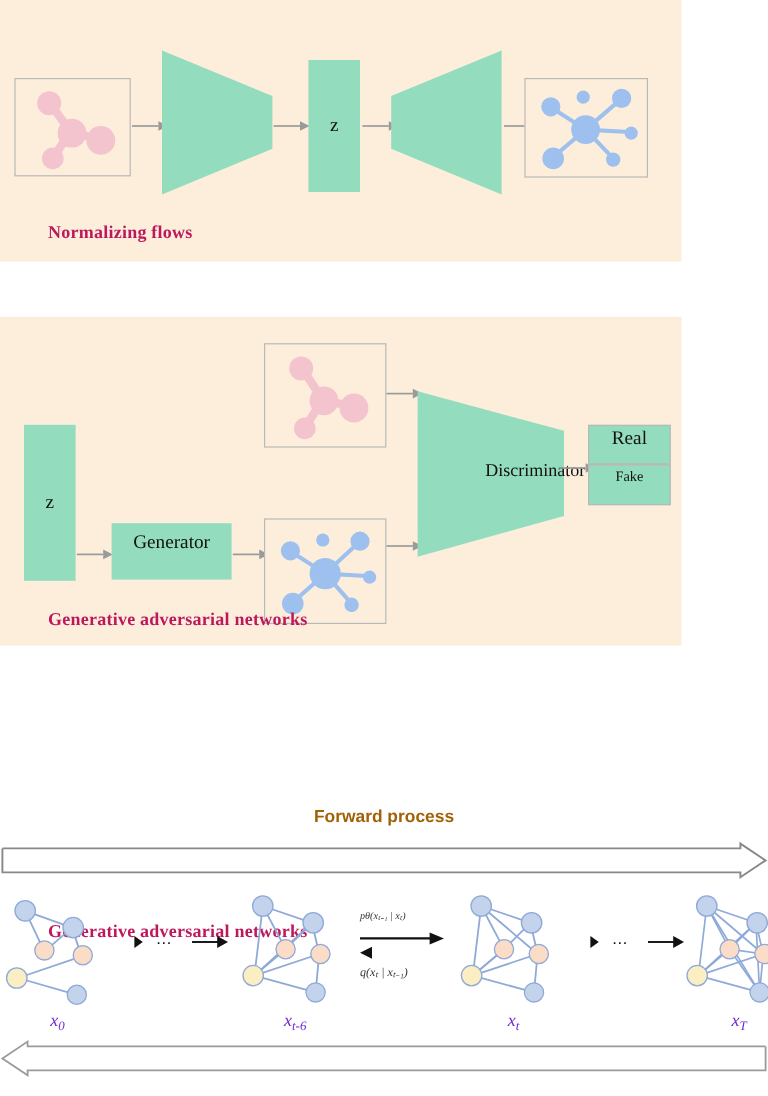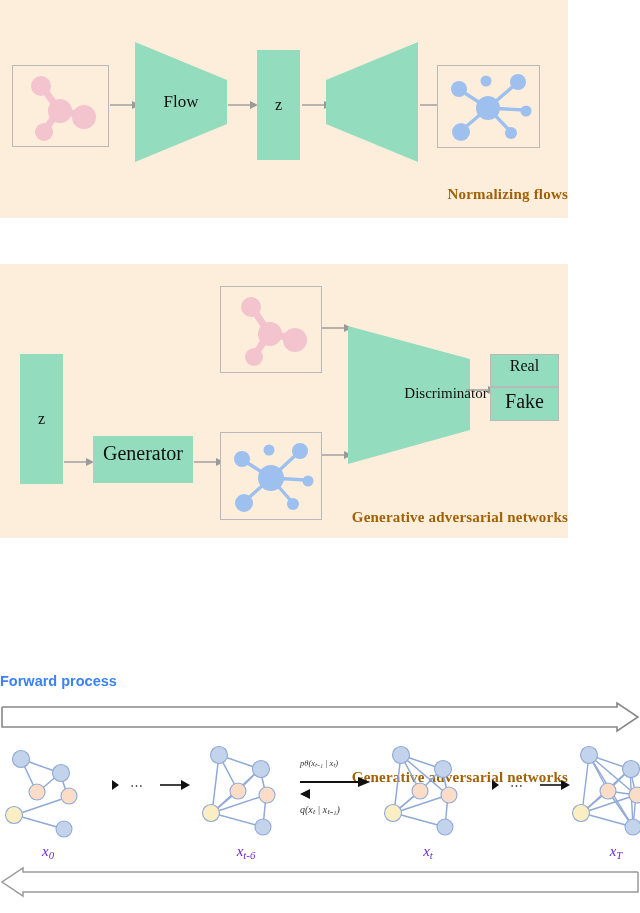--- a/index.html
+++ b/index.html
@@ -1,32 +1,32 @@
 <!DOCTYPE html>
 <html><head>
 <meta charset="utf-8">
 <style>
   html,body{margin:0;padding:0;background:#ffffff;}
   body{width:640px;height:913px;position:relative;overflow:hidden;
        font-family:"Liberation Serif",serif;}
   .panel{position:absolute;left:0;background:#fdeedc;}
   #panel-flows{top:0;width:568px;height:218px;}
   #panel-gan{top:264px;width:568px;height:274px;}
-  .caption{position:absolute;width:100%;text-align:right;
+  .caption{position:absolute;width:100%;text-align:left;
            font-family:"Liberation Serif",serif;font-weight:bold;
-           font-size:15px;color:#a16207;letter-spacing:.2px;}
+           font-size:15px;color:#be185d;letter-spacing:.2px;margin-left:40px;}
   .teal{position:absolute;background:#93dcbd;}
   .imgbox{position:absolute;background:#fdeedc;border:1.5px solid #b9b9b9;}
   .lbl{position:absolute;display:flex;align-items:center;justify-content:center;
        font-family:"Liberation Serif",serif;color:#101010;}
   svg{position:absolute;left:0;top:0;overflow:visible;}
   .boxlabel{position:absolute;width:100%;text-align:center;
             font-family:"Liberation Serif",serif;color:#111;}
   .ffwd{position:absolute;font-family:"Liberation Sans",sans-serif;
-        font-weight:bold;font-size:14.5px;color:#3b82f6;width:100%;}
+        font-weight:bold;font-size:14.5px;color:#a16207;text-align:center;width:100%;}
   .mathlbl{position:absolute;font-family:"Liberation Serif",serif;
            font-style:italic;color:#333;}
   .xlbl{position:absolute;font-family:"Liberation Serif",serif;
         font-style:italic;font-size:15px;color:#6d28d9;text-align:center;}
   .sub{font-size:.72em;vertical-align:-.28em;}
 </style>
 </head>
 <body>
 
 <div class="panel" id="panel-flows">
@@ -48,21 +48,20 @@
   </div>
 
   <svg width="30" height="12" style="left:110px;top:99px;">
     <line x1="0" y1="6" x2="22" y2="6" stroke="#9a9a9a" stroke-width="1.4"></line>
     <polygon points="22,2 30,6 22,10" fill="#9a9a9a"></polygon>
   </svg>
 
   <svg width="92" height="120" style="left:135px;top:42px;">
     <polygon points="0,0 92,38 92,82 0,120" fill="#93dcbd"></polygon>
   </svg>
-  <div class="lbl" style="left:135px;top:88px;width:92px;height:28px;font-size:17px;">Flow</div>
 
   <svg width="30" height="12" style="left:228px;top:99px;">
     <line x1="0" y1="6" x2="22" y2="6" stroke="#9a9a9a" stroke-width="1.4"></line>
     <polygon points="22,2 30,6 22,10" fill="#9a9a9a"></polygon>
   </svg>
 
   <div class="teal" style="left:257px;top:50px;width:43px;height:110px;"></div>
   <div class="lbl" style="left:257px;top:92px;width:43px;height:26px;font-size:16px;">z</div>
 
   <svg width="30" height="12" style="left:302px;top:99px;">
@@ -107,21 +106,21 @@
 
   <div class="teal" style="left:20px;top:90px;width:43px;height:130px;"></div>
   <div class="lbl" style="left:20px;top:142px;width:43px;height:26px;font-size:16px;">z</div>
 
   <svg width="30" height="12" style="left:64px;top:192px;">
     <line x1="0" y1="6" x2="22" y2="6" stroke="#9a9a9a" stroke-width="1.4"></line>
     <polygon points="22,2 30,6 22,10" fill="#9a9a9a"></polygon>
   </svg>
 
   <div class="teal" style="left:93px;top:172px;width:100px;height:47px;"></div>
-  <div class="lbl" style="left:93px;top:172px;width:100px;height:34px;font-size:20px;">Generator</div>
+  <div class="lbl" style="left:93px;top:172px;width:100px;height:34px;font-size:16px;">Generator</div>
 
   <svg width="30" height="12" style="left:194px;top:192px;">
     <line x1="0" y1="6" x2="22" y2="6" stroke="#9a9a9a" stroke-width="1.4"></line>
     <polygon points="22,2 30,6 22,10" fill="#9a9a9a"></polygon>
   </svg>
 
   <div class="imgbox" style="left:220px;top:22px;width:100px;height:85px;">
     <svg width="100" height="85">
       <g stroke="#f3c3ce" stroke-width="7">
         <line x1="32" y1="22" x2="48" y2="46"></line>
@@ -174,21 +173,21 @@
 
   <svg width="30" height="12" style="left:466px;top:120px;">
     <line x1="0" y1="6" x2="22" y2="6" stroke="#9a9a9a" stroke-width="1.4"></line>
     <polygon points="22,2 30,6 22,10" fill="#9a9a9a"></polygon>
   </svg>
 
   <div style="position:absolute;left:490px;top:90px;width:67px;height:65px;
               background:#93dcbd;border:1.5px solid #b9b9b9;">
     <div class="boxlabel" style="top:2px;font-size:16px;">Real</div>
     <div style="position:absolute;left:0;top:31px;width:100%;height:1.5px;background:#b9b9b9;"></div>
-    <div class="boxlabel" style="top:35px;font-size:20px;">Fake</div>
+    <div class="boxlabel" style="top:35px;font-size:12px;">Fake</div>
   </div>
 
   <div class="caption" style="top:505px;left:0;">Generative adversarial networks</div>
 </div>
 <div class="caption" style="top:509px;width:568px;">Generative adversarial networks</div>
 
 <div style="position:absolute;left:0;top:655px;width:640px;height:258px;">
 
   <div class="ffwd" style="top:18px;">Forward process</div>
 

